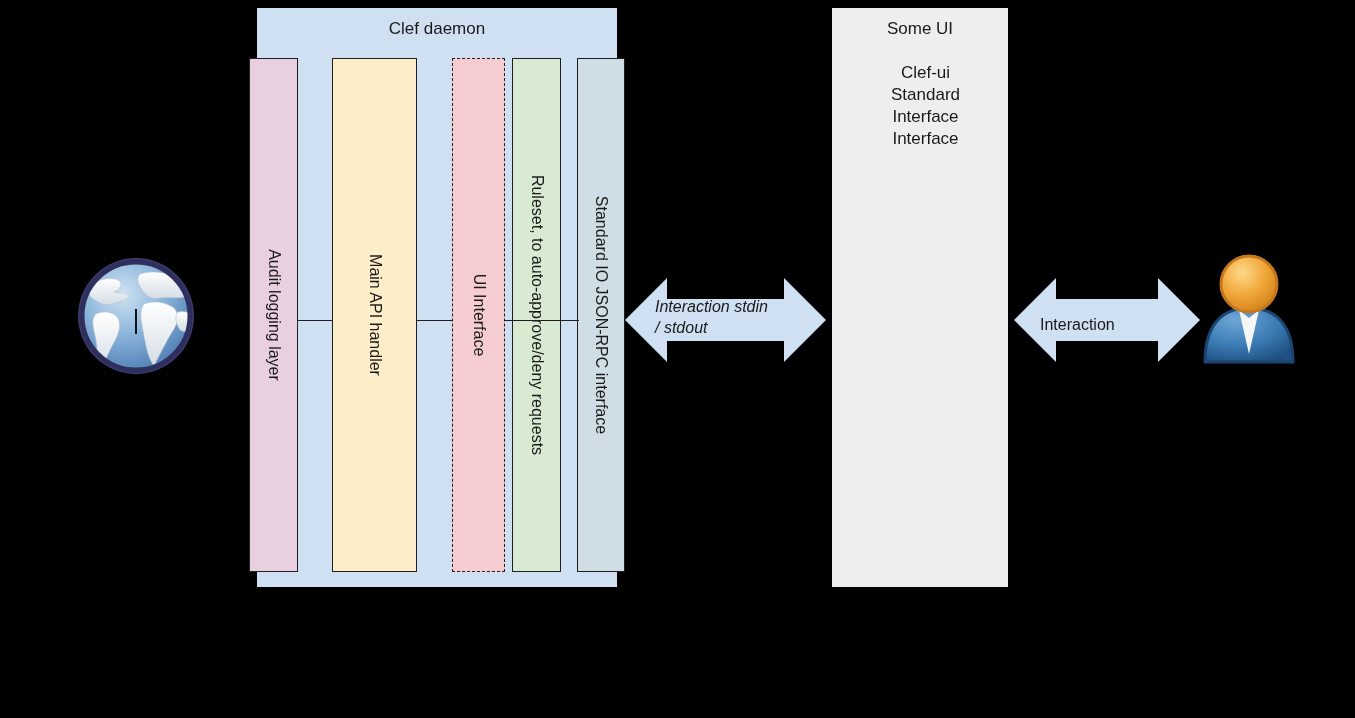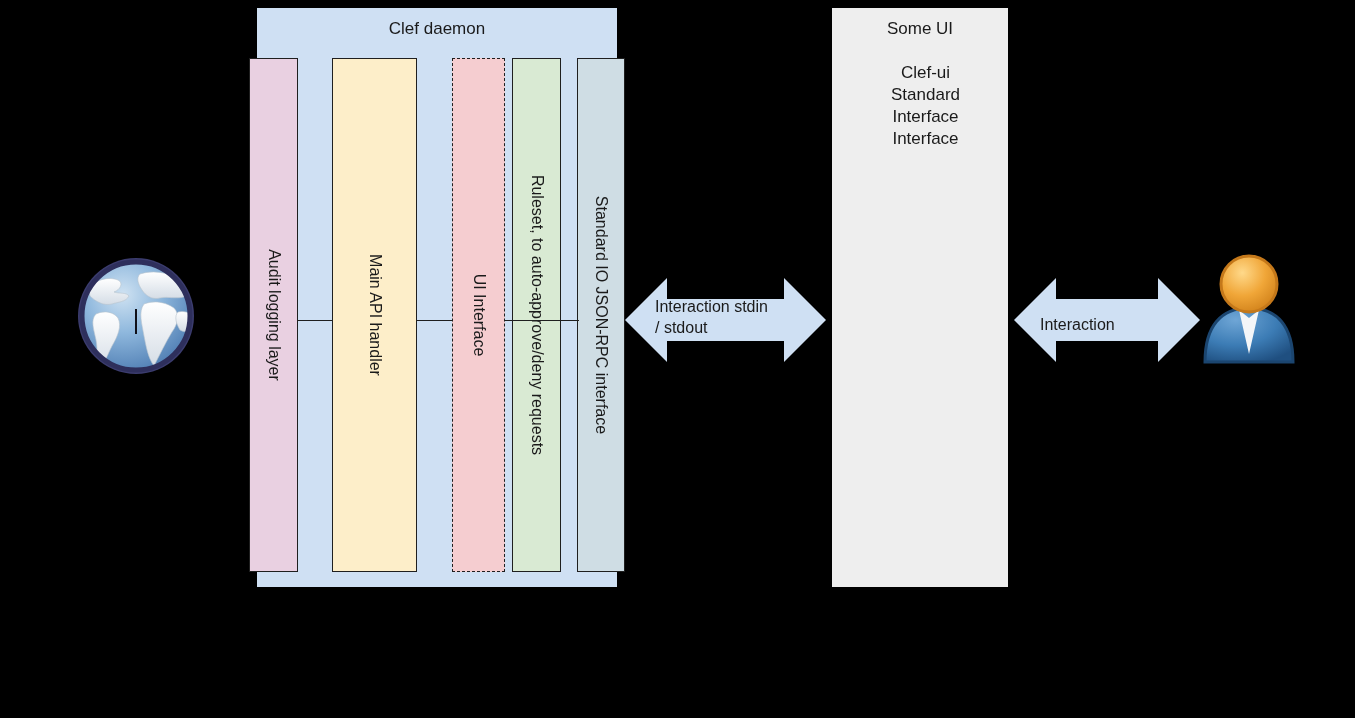--- a/index.html
+++ b/index.html
@@ -80,21 +80,21 @@
   }
   .dbl-arrow svg { display: block; }
   .arrow-text {
     position: absolute;
     font-size: 16px;
     line-height: 21px;
     color: #1a1a1a;
     white-space: pre-line;
   }
   #arrow-stdio { left: 625px; width: 201px; }
-  #arrow-stdio-label { left: 655px; top: 296px; }
+  #arrow-stdio-label { left: 655px; top: 296px; font-style: italic; }
   #arrow-user  { left: 1014px; width: 186px; }
   #arrow-user-label { left: 1040px; top: 314px; }
 
   
   #ui-panel {
     position: absolute;
     left: 832px;
     top: 8px;
     width: 176px;
     height: 579px;

